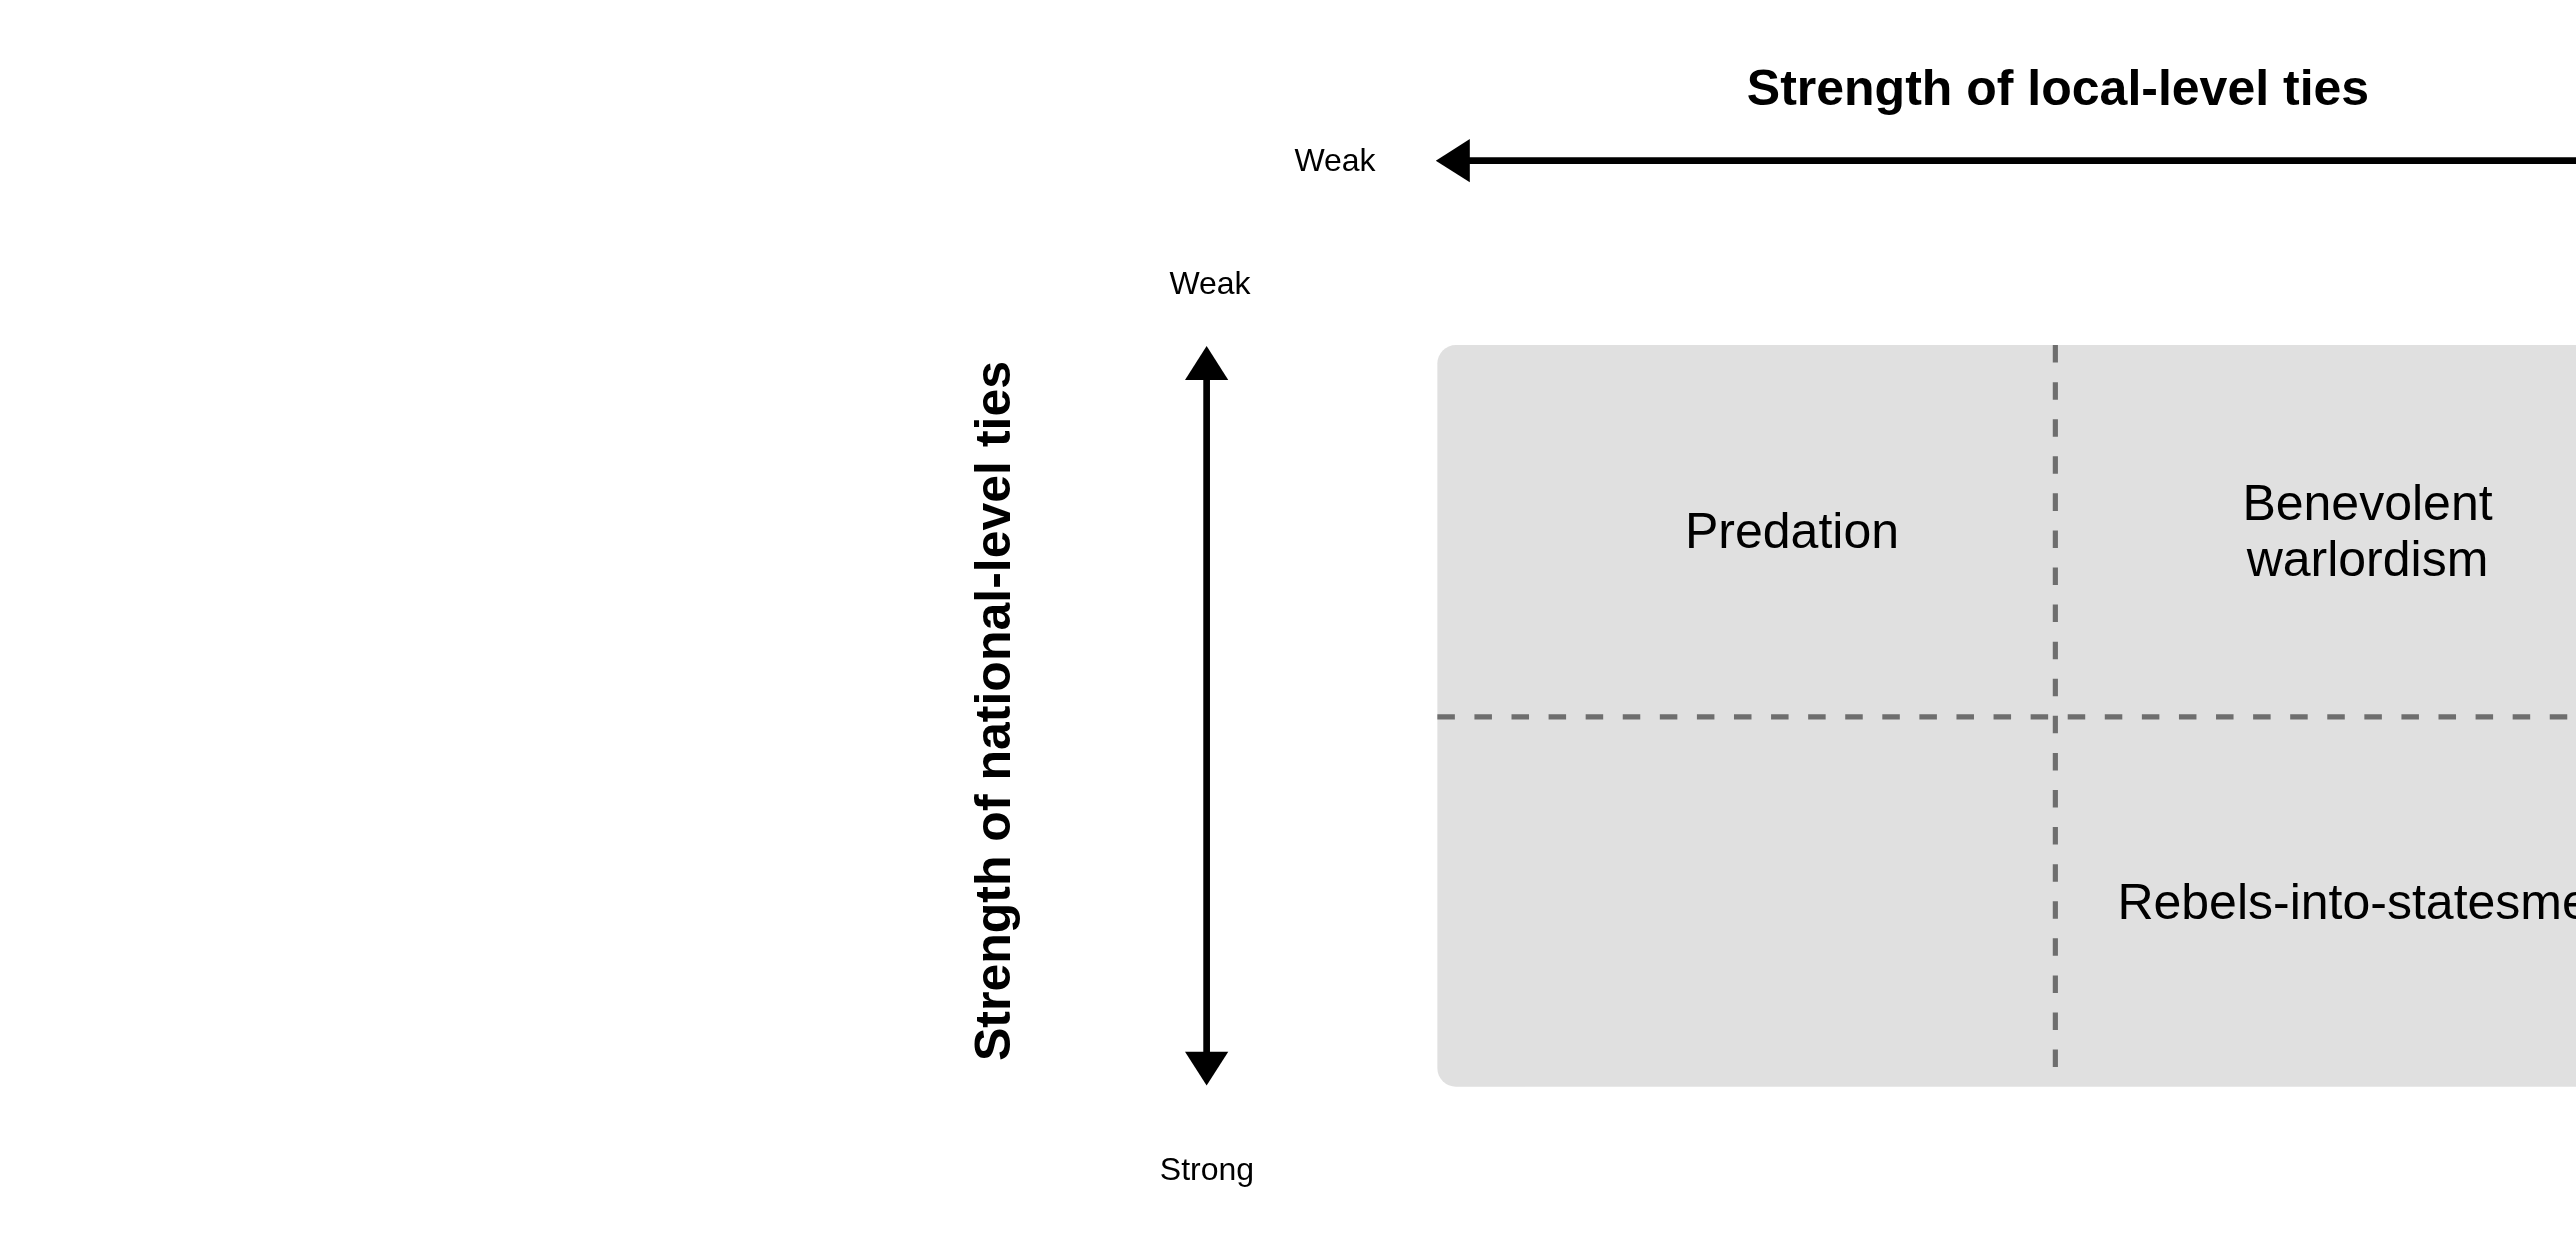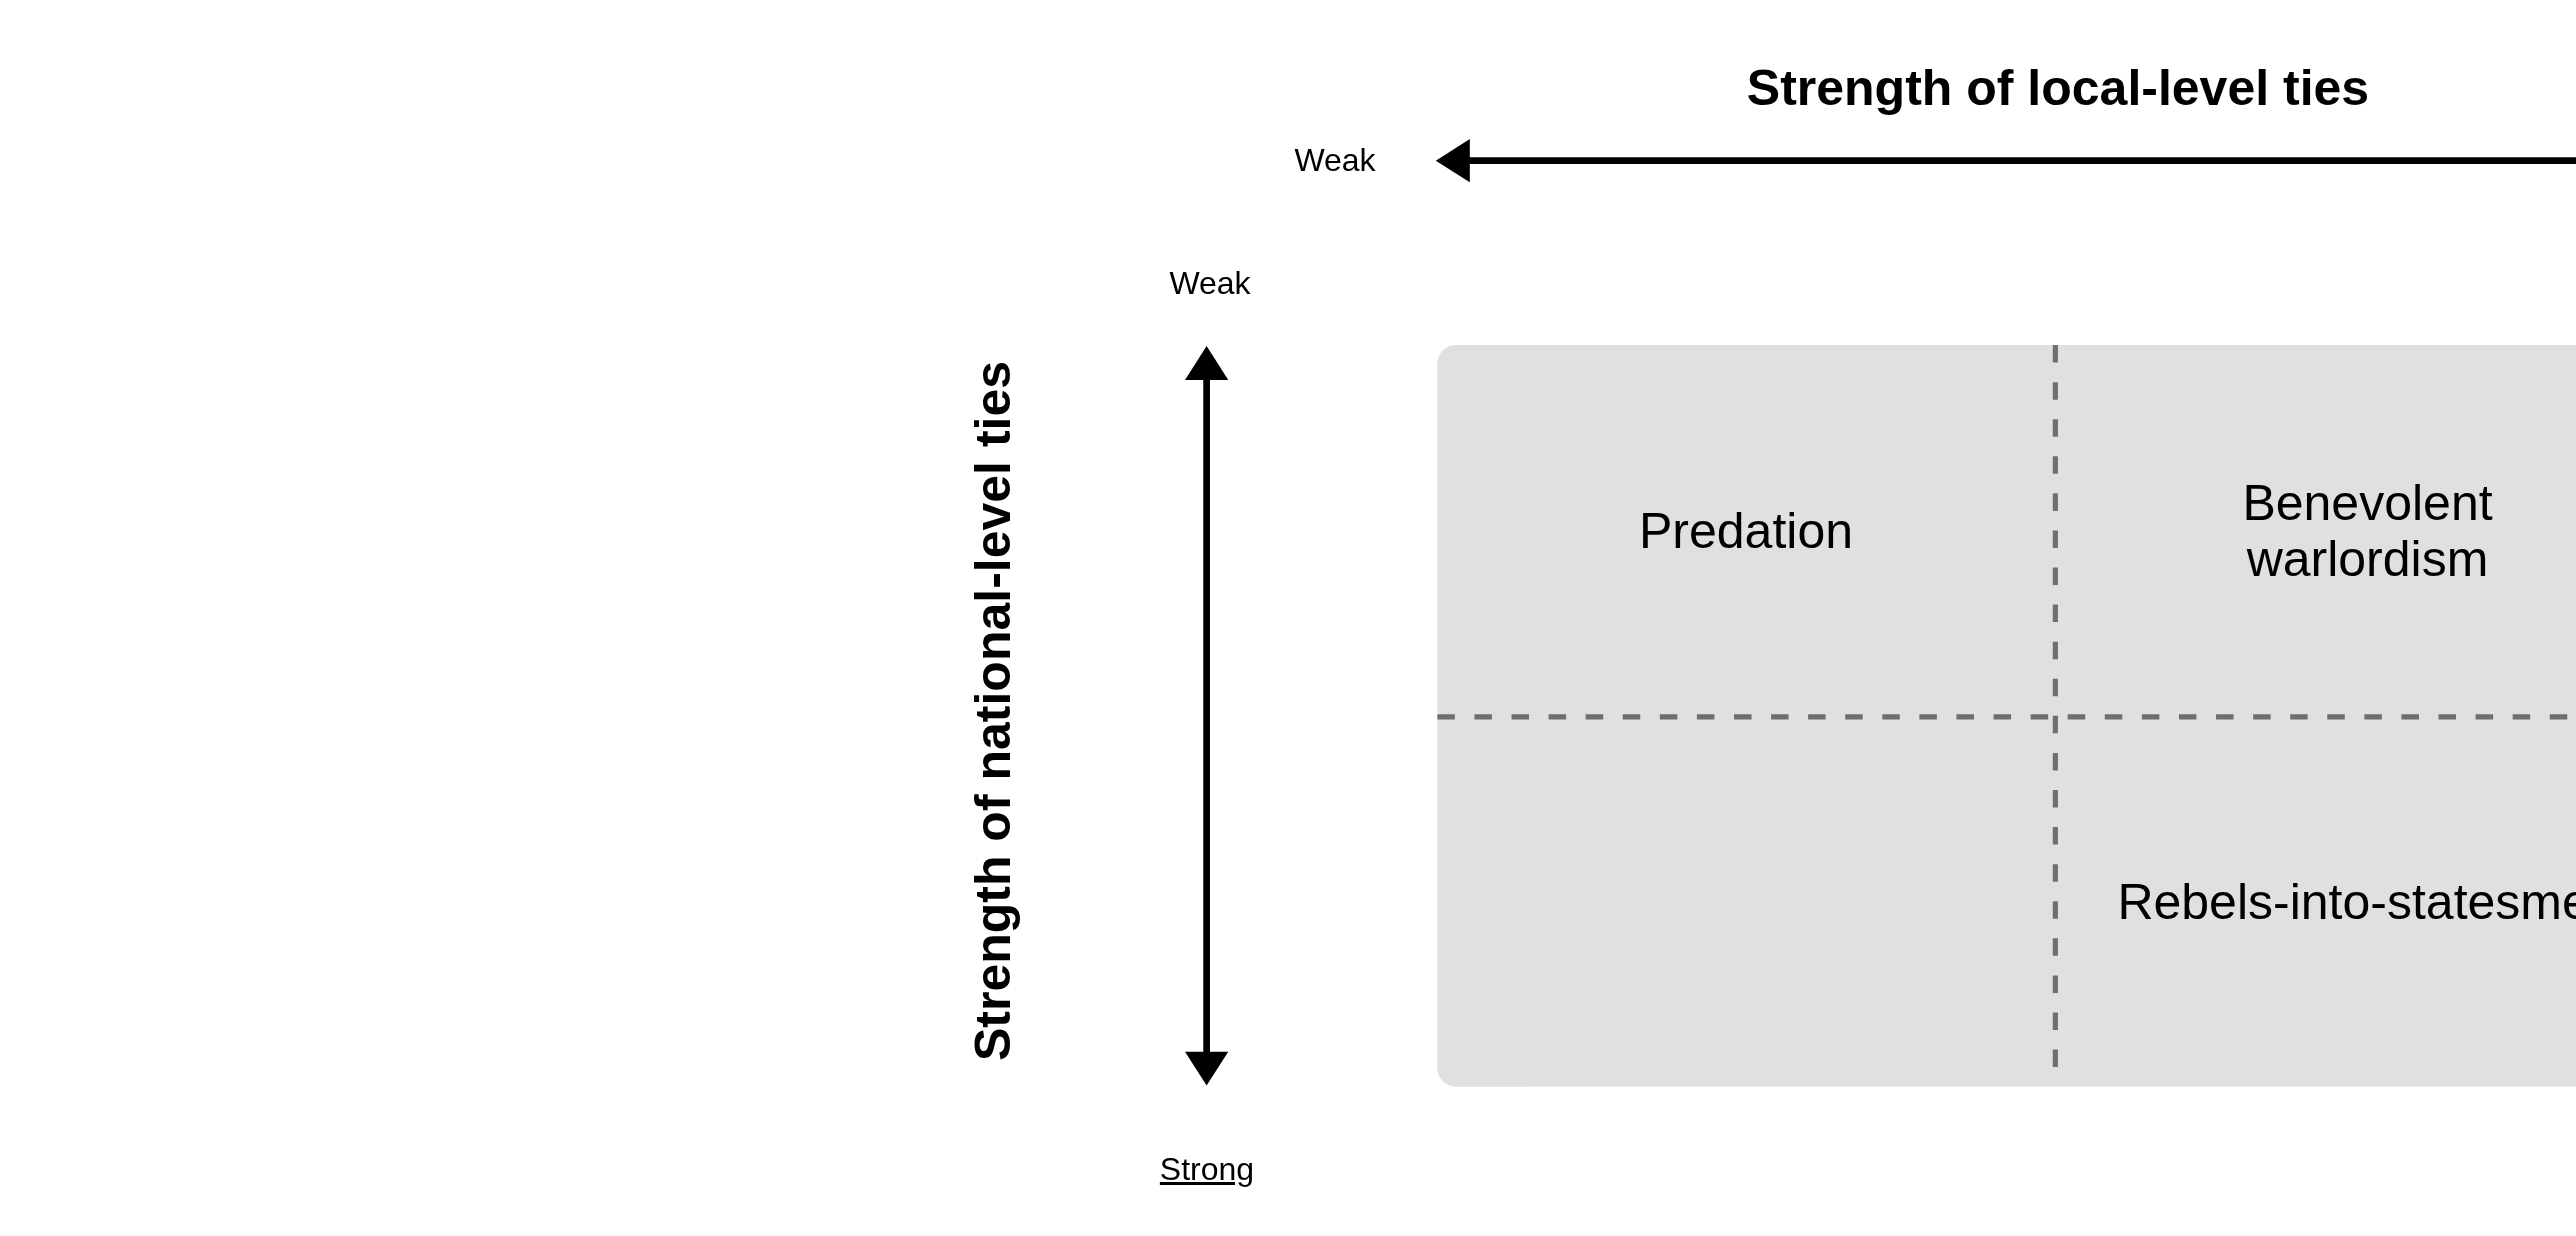--- a/index.html
+++ b/index.html
@@ -36,27 +36,27 @@
     text-align: right;
   }
   .q-label {
     font-size: 50px;
     font-weight: 400;
     line-height: 1.13;
   }
   #x-axis-title { left: 1437px; top: 52px; width: 1242px; height: 72px; }
   #x-weak   { left: 1206px; top: 127px; width: 258px; height: 67px; }
   #y-weak   { left: 1081px; top: 250px; width: 258px; height: 67px; }
-  #y-strong { left: 1078px; top: 1136px; width: 258px; height: 67px; text-decoration: underline; }
+  #y-strong { left: 1078px; top: 1136px; width: 258px; height: 67px; }
   #y-axis-title {
     left: 581px; top: 675px; width: 824px; height: 72px;
     transform: rotate(-90deg);
     transform-origin: 50% 50%;
   }
-  #quad-top-left     { left: 1437px; top: 345px;  width: 618px; height: 372px; }
+  #quad-top-left     { left: 1437px; top: 345px;  width: 618px; height: 372px; padding-left: 46px; }
   #quad-top-right    { left: 2056px; top: 345px;  width: 623px; height: 372px; }
   #quad-bottom-left  { left: 1437px; top: 717px; width: 618px; height: 370px; }
   #quad-bottom-right { left: 2056px; top: 717px; width: 623px; height: 370px; }
   #quad-top-right .q-label-text { display: inline-block; max-width: 422px; }
   svg.layer { position: absolute; left: 0; top: 0; }
 </style>
 </head>
 <body>
 
 <div class="canvas">

